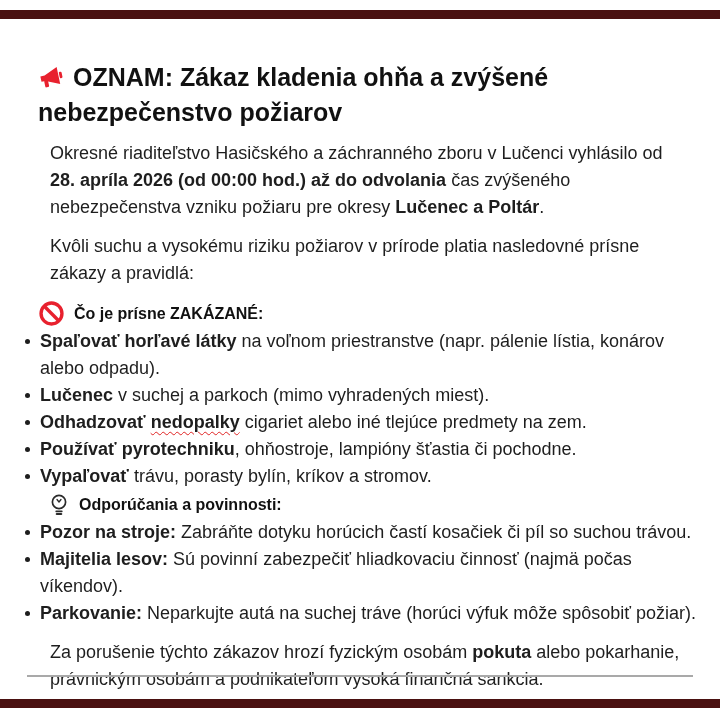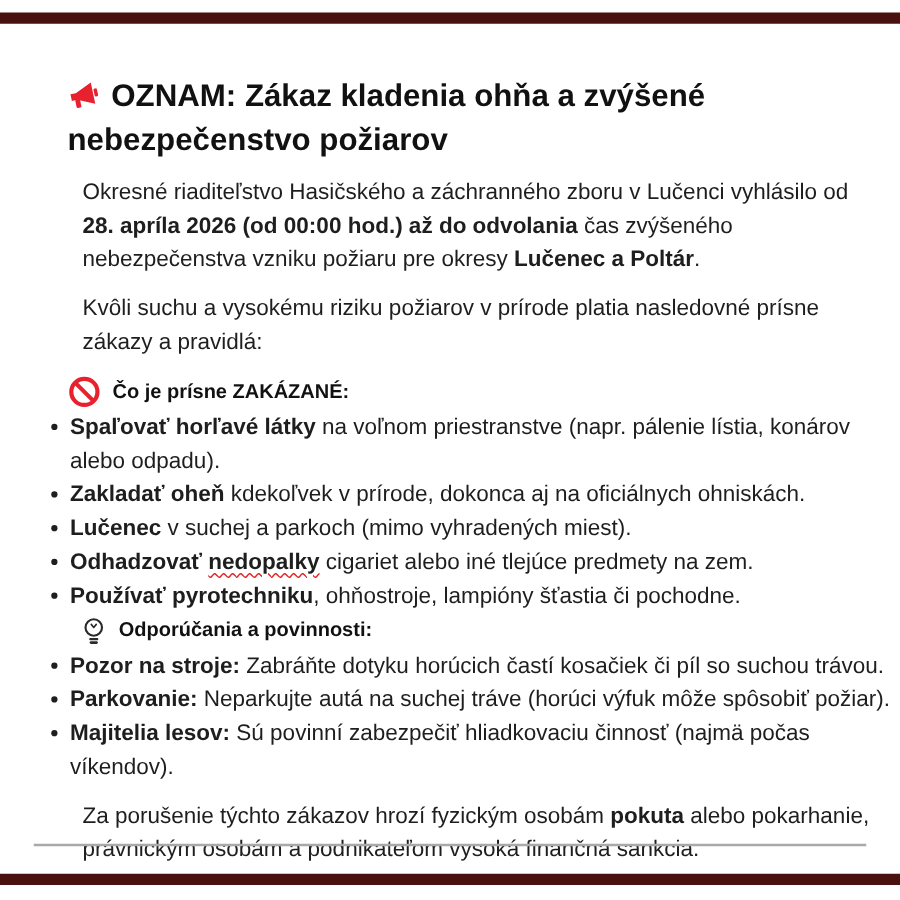--- a/index.html
+++ b/index.html
@@ -4,21 +4,21 @@
 <style>
   html,body{margin:0;padding:0;}
   body{
     width:720px;height:720px;position:relative;overflow:hidden;
     background:#ffffff;color:#1e1e1e;
     font-family:"Liberation Sans", sans-serif;
   }
   .edge-bar{position:absolute;left:0;width:720px;height:9px;}
   .edge-bar.top{top:10px;}
   .edge-bar.bottom{top:699px;}
-  .content{position:absolute;left:54px;top:62px;width:662px;}
+  .content{position:absolute;left:38px;top:62px;width:662px;}
   h1{
     font-size:25px;line-height:31px;margin:0;font-weight:bold;color:#111;
   }
   h1 .icon{display:inline-block;vertical-align:-4px;margin-right:9px;}
   p.body{font-size:18px;line-height:27px;margin:12px;}
   h2{
     font-size:16px;line-height:29px;height:29px;margin:0;font-weight:bold;color:#111;
     display:flex;align-items:center;
   }
   h2 .icon{display:inline-flex;margin-right:9px;}
@@ -63,42 +63,42 @@
         <svg width="27" height="27" viewBox="0 0 24 24" fill="none" stroke="#e8212e" stroke-width="3">
           <circle cx="12" cy="12" r="9.3"></circle>
           <line x1="5.6" y1="5.6" x2="18.4" y2="18.4"></line>
         </svg>
       </span>
       <span>Čo je prísne ZAKÁZANÉ:</span>
     </h2>
 
   <ul>
     <li><span class="b">Spaľovať horľavé látky</span><span> na voľnom priestranstve (napr. pálenie lístia, konárov alebo odpadu).</span></li>
-    <li><span class="b">Zakladať oheň</span><span> kdekoľvek v prírode, dokonca aj na oficiálnych ohniskách.</span></li>
     <li><span class="b">Lučenec</span><span> v suchej a parkoch (mimo vyhradených miest).</span></li>
     <li><span class="b">Odhadzovať </span><span class="b sq">nedopalky</span><span> cigariet alebo iné tlejúce predmety na zem.</span></li>
     <li><span class="b">Používať pyrotechniku</span><span>, ohňostroje, lampióny šťastia či pochodne.</span></li>
+    <li><span class="b">Vypaľovať</span><span> trávu, porasty bylín, kríkov a stromov.</span></li>
   </ul>
 
   <h2 class="advice">
       <span class="icon">
         <svg width="22" height="24" viewBox="0 0 22 24" fill="none" stroke="#2a2a2a" stroke-width="1.7" stroke-linecap="round">
           <circle cx="11" cy="9" r="6.6"></circle>
           <path d="M11 9 l-2 -2.5 M11 9 l2 -2.5" stroke-width="1.3"></path>
           <path d="M8.2 18.3 h5.6"></path>
           <path d="M8.8 21 h4.4" stroke-width="2.2"></path>
         </svg>
       </span>
       <span>Odporúčania a povinnosti:</span>
     </h2>
 
   <ul>
     <li><span class="b">Pozor na stroje:</span><span> Zabráňte dotyku horúcich častí kosačiek či píl so suchou trávou.</span></li>
+    <li><span class="b">Majitelia lesov:</span><span> Sú povinní zabezpečiť hliadkovaciu činnosť (najmä počas víkendov).</span></li>
     <li><span class="b">Parkovanie:</span><span> Neparkujte autá na suchej tráve (horúci výfuk môže spôsobiť požiar).</span></li>
-    <li><span class="b">Majitelia lesov:</span><span> Sú povinní zabezpečiť hliadkovaciu činnosť (najmä počas víkendov).</span></li>
   </ul>
 
   <p class="body indent"><span>Za porušenie týchto zákazov hrozí fyzickým osobám </span><span class="b">pokuta</span><span> alebo pokarhanie, právnickým osobám a podnikateľom vysoká finančná sankcia.</span></p>
 
 </div>
 
 <div class="rule" style="background: rgb(169, 169, 169);"></div>
 <div class="edge-bar bottom" style="background: rgb(74, 17, 17);"></div>
 
 </body></html>

